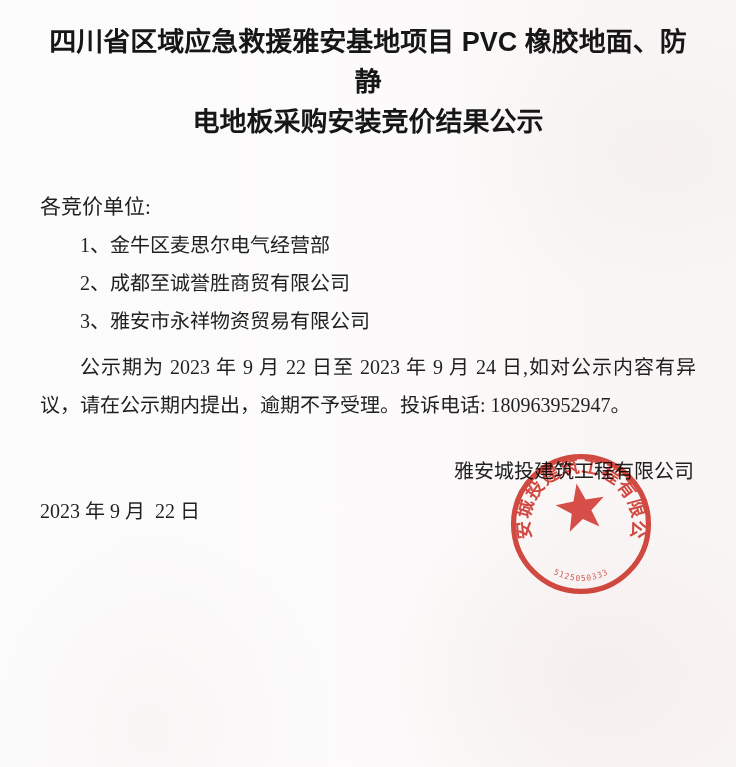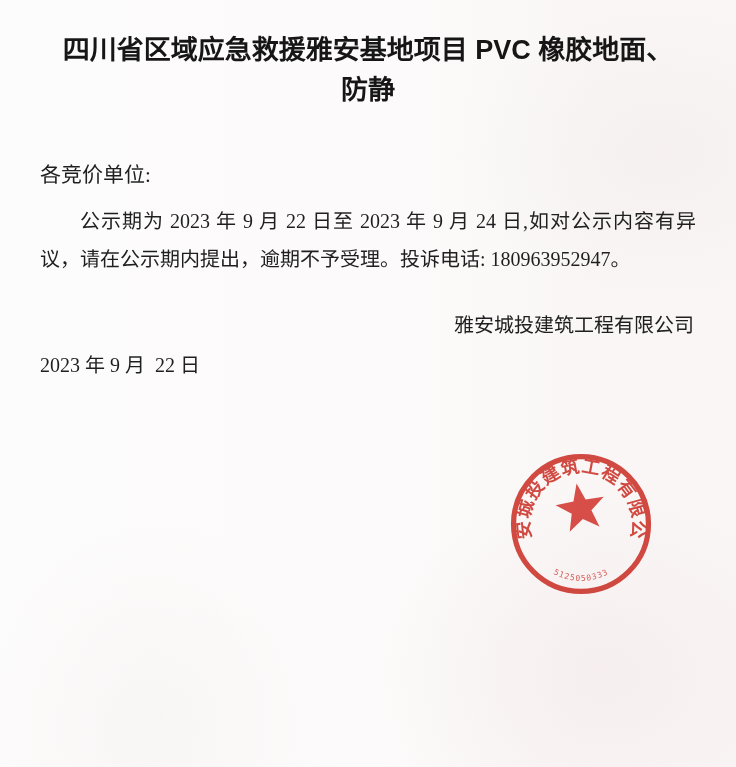--- a/index.html
+++ b/index.html
@@ -16,21 +16,21 @@
     width: 736px; height: 767px;
     box-sizing: border-box;
     padding: 14px 40px 0 40px;
     background:
       radial-gradient(ellipse 340px 260px at 82% 88%, rgba(238,224,224,.35), rgba(238,224,224,0) 70%),
       radial-gradient(ellipse 300px 220px at 90% 20%, rgba(236,228,228,.30), rgba(236,228,228,0) 70%),
       radial-gradient(ellipse 260px 300px at 20% 95%, rgba(240,236,234,.35), rgba(240,236,234,0) 70%),
       linear-gradient(90deg, #fdfcfc 0%, #fcfafa 55%, #faf6f6 80%, #faf6f6 100%);
   }
   .title {
-    margin: 16px;
+    margin: 8px;
     font-family: "Liberation Sans", "DejaVu Sans", sans-serif;
     font-weight: 700;
     font-size: 27px;
     line-height: 40px;
     text-align: center;
     color: #161616;
   }
   .title .tl { display: block; }
   .greeting {
     margin: 46px 0 0 0;
@@ -87,25 +87,31 @@
     letter-spacing: 1px;
   }
 </style>
 </head>
 <body>
 
 <div class="page">
 
   <h1 class="title">
     <span class="tl">四川省区域应急救援雅安基地项目 PVC 橡胶地面、防静</span>
+    <span class="tl">电地板采购安装竞价结果公示</span>
   </h1>
 
   <p class="greeting">各竞价单位:</p>
 
 
+  <ul class="winners">
+    <li>1、金牛区麦思尔电气经营部</li>
+    <li>2、成都至诚誉胜商贸有限公司</li>
+    <li>3、雅安市永祥物资贸易有限公司</li>
+  </ul>
 
   <p class="para indent second">公示期为 2023 年 9 月 22 日至 2023 年 9 月 24 日,如对公示内容有异议，请在公示期内提出，逾期不予受理。投诉电话: 180963952947。</p>
 
   <p class="signature">雅安城投建筑工程有限公司</p>
 
   <p class="date">2023 年 9 月  22 日</p>
 
   <div class="stamp">
     <svg viewBox="0 0 160 160" width="152" height="152" aria-hidden="true">
       <circle class="seal-ring" cx="80" cy="80" r="71"></circle>

